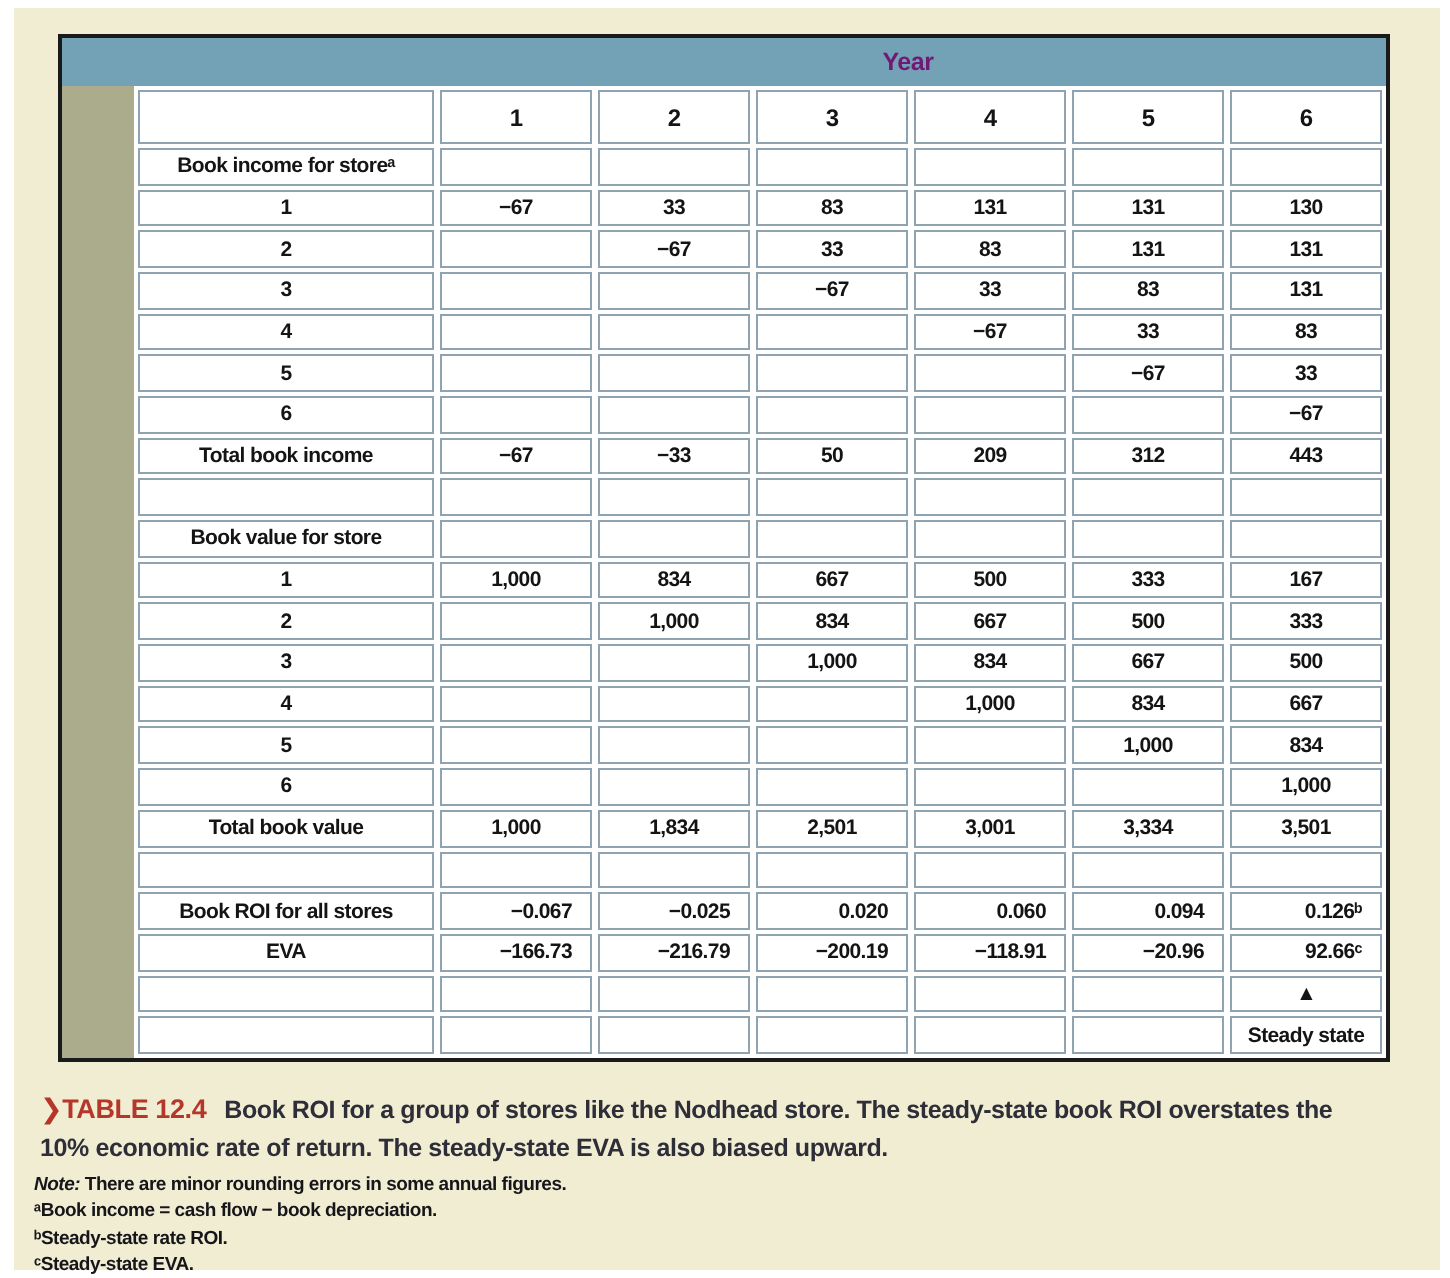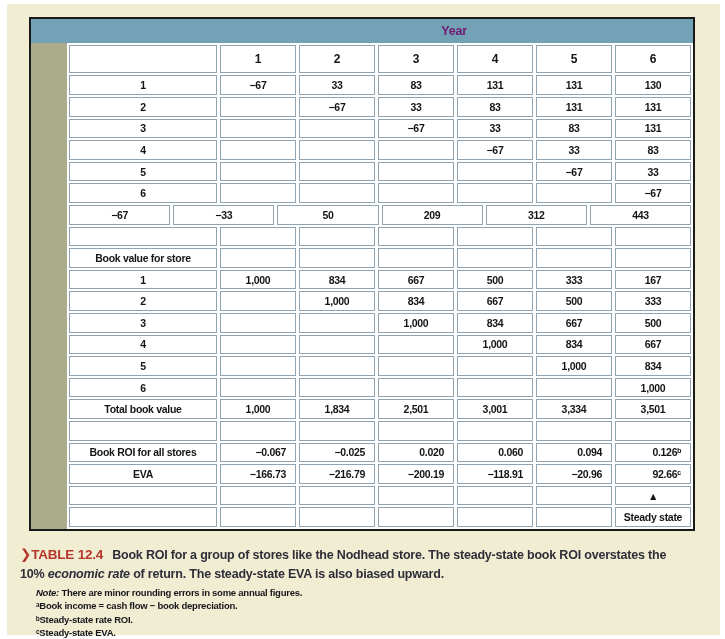--- a/index.html
+++ b/index.html
@@ -40,23 +40,23 @@
   .cell.label{width:148px;flex:none;}
   .cell.val{flex:1 1 0;}
   .row.colhead .cell{font-size:12px;}
   .row.right .cell.val{justify-content:flex-end;padding-right:9px;text-align:right;}
   .caption{
     position:absolute;left:13px;top:541px;width:672px;margin:0;
     font-size:12.5px;font-weight:bold;color:var(--caption-text);
     line-height:1.5;letter-spacing:-0.2px;
   }
   .caption .red{color:var(--caption-red);font-size:13.5px;margin-right:9px;margin-top:28px;}
-  .caption .it{font-style:italic;}
+  .caption .it{}
   .notes{
-    position:absolute;left:29px;top:582px;width:690px;
+    position:absolute;left:10px;top:582px;width:690px;
     font-size:9.5px;font-weight:bold;color:var(--note-text);
     line-height:1.42;letter-spacing:-0.25px;
   }
   .notes p{margin:0;}
   .note-label{font-style:italic;}
 </style>
 </head>
 <body>
 
 <div class="page">
@@ -71,20 +71,29 @@
           <div class="row colhead">
             <div class="cell label"></div>
             <div class="cell val">1</div>
             <div class="cell val">2</div>
             <div class="cell val">3</div>
             <div class="cell val">4</div>
             <div class="cell val">5</div>
             <div class="cell val">6</div>
           </div>
           <div class="row data">
+            <div class="cell label">Book income for storeᵃ</div>
+            <div class="cell val"></div>
+            <div class="cell val"></div>
+            <div class="cell val"></div>
+            <div class="cell val"></div>
+            <div class="cell val"></div>
+            <div class="cell val"></div>
+          </div>
+          <div class="row data">
             <div class="cell label">1</div>
             <div class="cell val">−67</div>
             <div class="cell val">33</div>
             <div class="cell val">83</div>
             <div class="cell val">131</div>
             <div class="cell val">131</div>
             <div class="cell val">130</div>
           </div>
           <div class="row data">
             <div class="cell label">2</div>
@@ -125,20 +134,21 @@
           <div class="row data">
             <div class="cell label">6</div>
             <div class="cell val"></div>
             <div class="cell val"></div>
             <div class="cell val"></div>
             <div class="cell val"></div>
             <div class="cell val"></div>
             <div class="cell val">−67</div>
           </div>
           <div class="row data">
+            <div class="cell label">Total book income</div>
             <div class="cell val">−67</div>
             <div class="cell val">−33</div>
             <div class="cell val">50</div>
             <div class="cell val">209</div>
             <div class="cell val">312</div>
             <div class="cell val">443</div>
           </div>
           <div class="row data">
             <div class="cell label"></div>
             <div class="cell val"></div>

